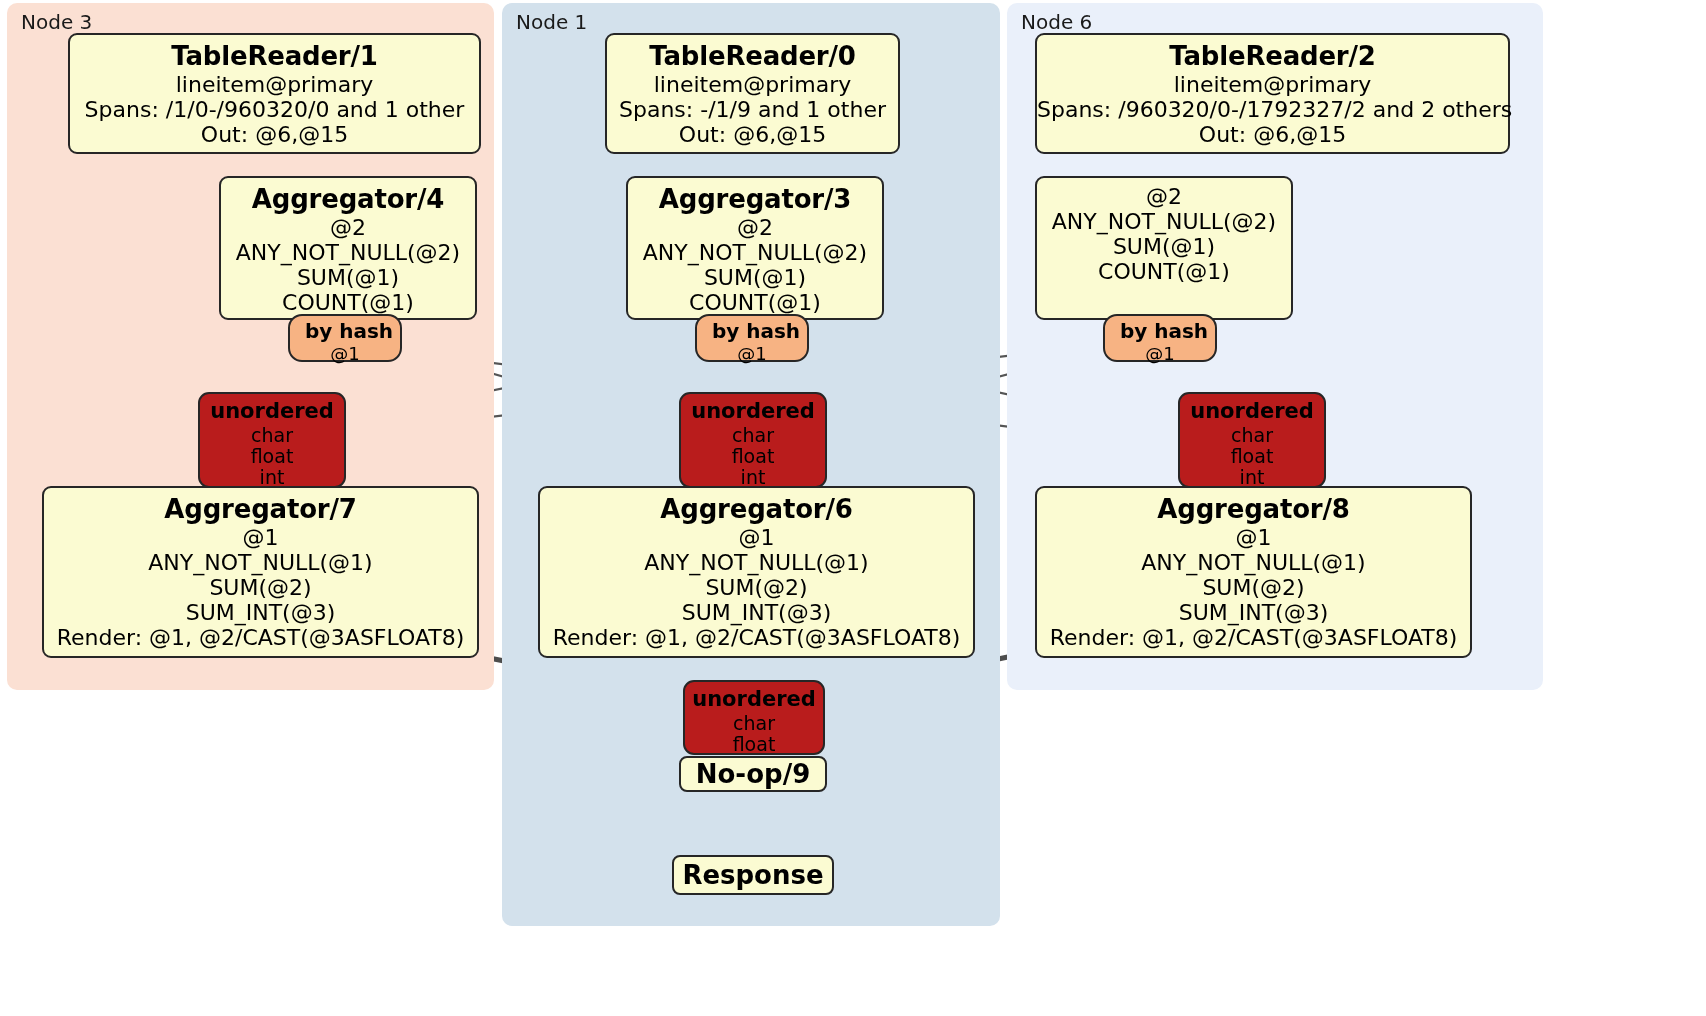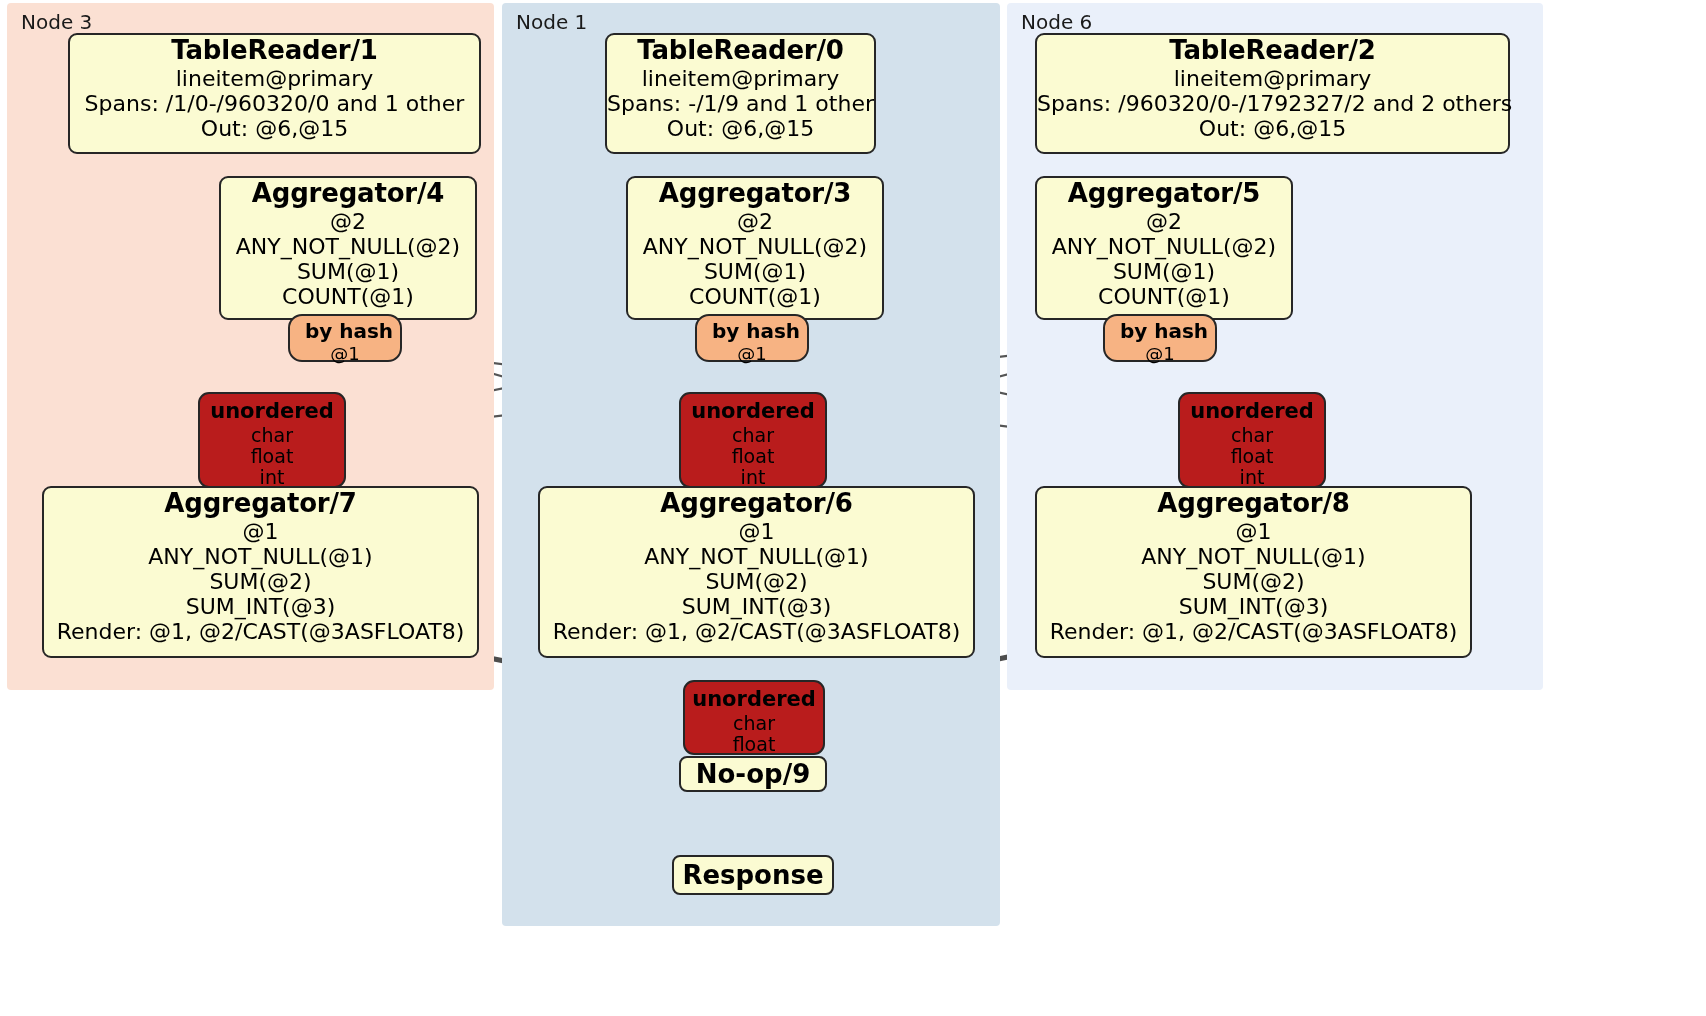--- a/index.html
+++ b/index.html
@@ -16,21 +16,21 @@
   }
   #canvas {
     position: absolute;
     left: 0; top: 0;
     width: 1706px;
     height: 1016px;
   }
   
   .node-panel {
     position: absolute;
-    border-radius: 4px;
+    border-radius: 10px;
     box-sizing: border-box;
     padding-left: 46px;
   }
   .node-panel .node-label {
     position: absolute;
     top: 6px;
     left: 14px;
     font-size: 20px;
     color: #1a1a1a;
     line-height: 26px;
@@ -53,20 +53,21 @@
   .box {
     position: absolute;
     box-sizing: border-box;
     text-align: center;
     color: #000;
   }
   .proc-box {
     background: #fbfbd2;
     border: 2px solid #262626;
     border-radius: 9px;
+    padding-top: 6px;
   }
   .proc-box .title {
     font-weight: bold;
     font-size: 26px;
     line-height: 31px;
     letter-spacing: -0.2px;
   }
   .proc-box .line {
     font-size: 22px;
     line-height: 25px;
@@ -171,21 +172,21 @@
   <div class="node-label">Node 6</div>
 </div>
 
 <div class="box proc-box z-above" style="left:68px; top:33px; width:413px; height:121px;">
   <div class="title">TableReader/1</div>
   <div class="line">lineitem@primary</div>
   <div class="line">Spans: /1/0-/960320/0 and 1 other</div>
   <div class="line">Out: @6,@15</div>
 </div>
 
-<div class="box proc-box z-above" style="left:605px; top:33px; width:271px; height:121px;">
+<div class="box proc-box z-above" style="left:605px; top:33px; width:295px; height:121px;">
   <div class="title">TableReader/0</div>
   <div class="line">lineitem@primary</div>
   <div class="line">Spans: -/1/9 and 1 other</div>
   <div class="line">Out: @6,@15</div>
 </div>
 
 <div class="box proc-box z-above" style="left:1035px; top:33px; width:475px; height:121px;">
   <div class="title">TableReader/2</div>
   <div class="line">lineitem@primary</div>
   <div class="line">Spans: /960320/0-/1792327/2 and 2 others</div>
@@ -202,21 +203,20 @@
 
 <div class="box proc-box z-above" style="left:626px; top:176px; width:258px; height:144px;">
   <div class="title">Aggregator/3</div>
   <div class="line">@2</div>
   <div class="line">ANY_NOT_NULL(@2)</div>
   <div class="line">SUM(@1)</div>
   <div class="line">COUNT(@1)</div>
 </div>
 
 <div class="box proc-box z-above" style="left:1035px; top:176px; width:258px; height:144px;">
-  <div class="title">Aggregator/5</div>
   <div class="line">@2</div>
   <div class="line">ANY_NOT_NULL(@2)</div>
   <div class="line">SUM(@1)</div>
   <div class="line">COUNT(@1)</div>
 </div>
 
 <div class="box router-box z-top" style="left:288px; top:314px; width:114px; height:48px;">
   <div class="title">by hash</div>
   <div class="line">@1</div>
 </div>

